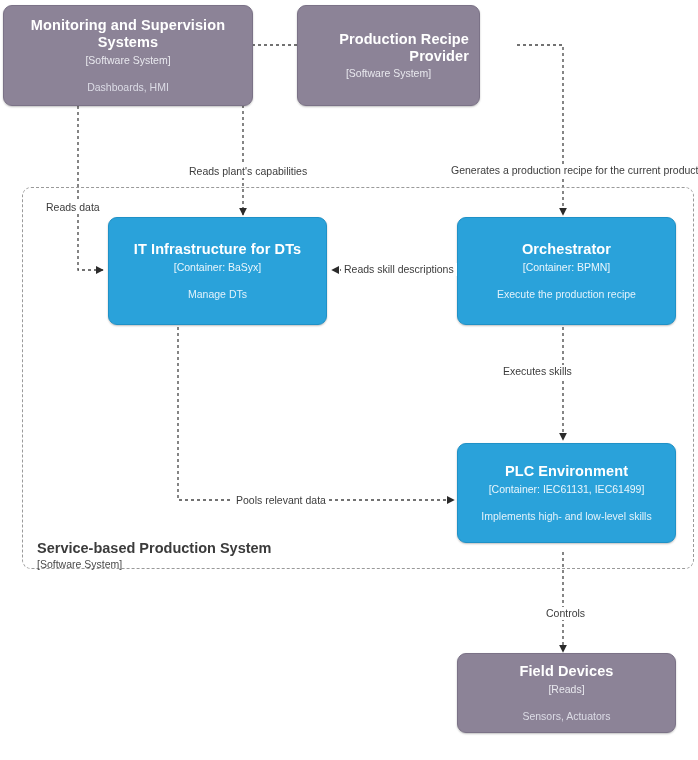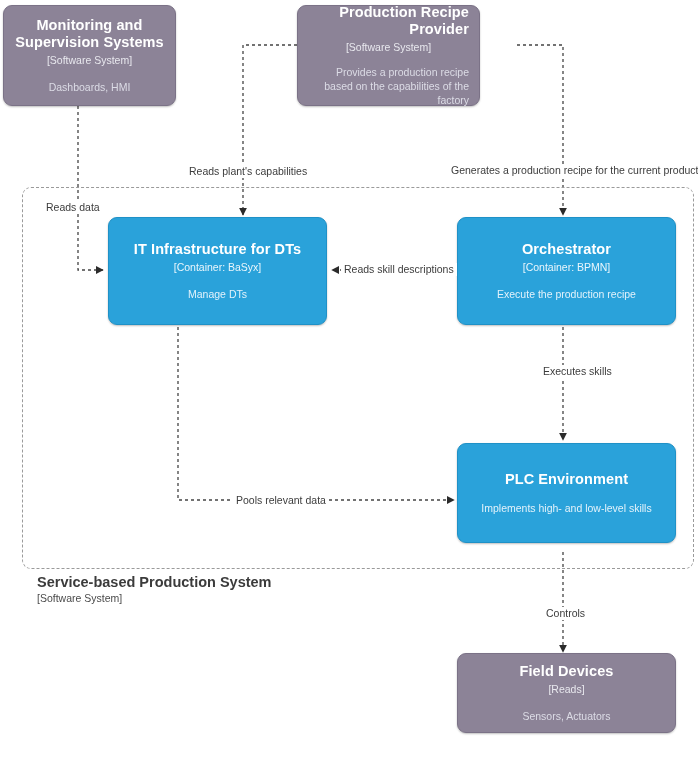--- a/index.html
+++ b/index.html
@@ -125,67 +125,67 @@
     <path d="M 457,270 L 332,270" fill="none" stroke="#444444" stroke-width="1.3" stroke-dasharray="3,3" marker-end="url(#arrow)"></path>
 
     <path d="M 563,327 L 563,440" fill="none" stroke="#444444" stroke-width="1.3" stroke-dasharray="3,3" marker-end="url(#arrow)"></path>
 
     <path d="M 178,327 L 178,500 L 454,500" fill="none" stroke="#444444" stroke-width="1.3" stroke-dasharray="3,3" marker-end="url(#arrow)"></path>
 
     <path d="M 563,552 L 563,652" fill="none" stroke="#444444" stroke-width="1.3" stroke-dasharray="3,3" marker-end="url(#arrow)"></path>
   </svg>
 
   <div class="boundary" style="left:22px; top:187px; width:672px; height:382px;"></div>
-  <div class="boundary-label" style="left:37px; top:539px; width:330px;margin-top:34px;">
+  <div class="boundary-label" style="left:37px; top:539px; width:330px;">
     <div class="bname">Service-based Production System</div>
     <div class="btech">[Software System]</div>
   </div>
 
-  <div class="node system" style="left:3px; top:5px; width:173px; height:101px;">
+  <div class="node system" style="left:3px; top:5px; width:250px; height:101px;">
     <div class="title">Monitoring and Supervision Systems</div>
     <div class="tech">[Software System]</div>
     <div class="desc">Dashboards, HMI</div>
   </div>
 
   <div class="node system" style="left:297px; top:5px; width:183px; height:101px;text-align:right;">
     <div class="title">Production Recipe Provider</div>
     <div class="tech">[Software System]</div>
-    <div class="desc" style="max-width:186px; margin-top:11px;">Provides a production recipe based on the capabilities of the factory</div>
   </div>
 
   <div class="node container" style="left:108px; top:217px; width:219px; height:108px;">
     <div class="title">IT Infrastructure for DTs</div>
     <div class="tech">[Container: BaSyx]</div>
     <div class="desc">Manage DTs</div>
   </div>
 
   <div class="node container" style="left:457px; top:217px; width:219px; height:108px;">
     <div class="title">Orchestrator</div>
     <div class="tech">[Container: BPMN]</div>
     <div class="desc">Execute the production recipe</div>
   </div>
 
   <div class="node container" style="left:457px; top:443px; width:219px; height:100px;">
     <div class="title">PLC Environment</div>
+    <div class="tech">[Container: IEC61131, IEC61499]</div>
     <div class="desc">Implements high- and low-level skills</div>
   </div>
 
   <div class="node system" style="left:457px; top:653px; width:219px; height:80px;">
     <div class="title">Field Devices</div>
     <div class="tech">[Reads]</div>
     <div class="desc">Sensors, Actuators</div>
   </div>
 
   <div class="edge-label" style="left:43px; top:201px;">Reads data</div>
 
   <div class="edge-label" style="left:186px; top:165px;">Reads plant's capabilities</div>
 
   <div class="edge-label" style="left:448px; top:164px;">Generates a production recipe for the current product</div>
 
   <div class="edge-label" style="left:341px; top:263px;">Reads skill descriptions</div>
 
-  <div class="edge-label" style="left:540px; top:365px;">Executes skills</div>
+  <div class="edge-label" style="left:500px; top:365px;">Executes skills</div>
 
   <div class="edge-label" style="left:233px; top:494px;">Pools relevant data</div>
 
   <div class="edge-label" style="left:543px; top:607px;">Controls</div>
 
 </div>
 
 </body></html>

